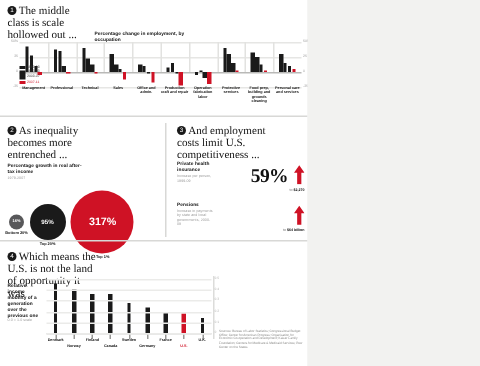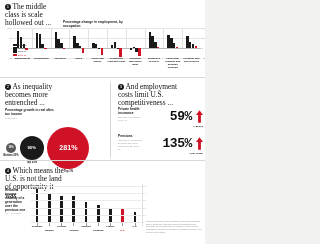--- a/index.html
+++ b/index.html
@@ -64,21 +64,21 @@
   .circ-cap{position:absolute;text-align:center;font-size:2.6px;
     line-height:3.1px;font-weight:bold;color:#111;}
 
   
   #sec3{position:absolute;left:112px;top:80px;width:93px;height:82px;}
   #sec3 .head{position:absolute;left:6px;top:3px;width:60px;}
   .stat{position:absolute;left:6px;width:86px;height:26px;}
   .stat .lbl{position:absolute;left:0;top:0;width:24px;}
   .stat .big{
     position:absolute;right:12px;top:2px;
-    font-family:Liberation Mono, monospace;font-weight:bold;
+    font-family:Liberation Serif, serif;font-weight:bold;
     font-size:13px;line-height:13px;color:#111;letter-spacing:-.4px;
   }
   .stat .arrow{position:absolute;right:1px;top:2px;width:7px;height:13px;}
   .stat .amt{position:absolute;right:1px;top:17px;font-size:2.4px;
     color:#6f6f6f;text-align:right;white-space:nowrap;}
   .stat .amt b{color:#111;}
 
   
   #sec4{position:absolute;left:0;top:164px;width:205px;height:80px;}
   #sec4 .head{position:absolute;left:5px;top:3px;width:60px;}
@@ -236,21 +236,21 @@
     </div>
     <div id="s2-sub" class="sub">
       <span>Percentage growth in real after-tax income</span>
       <div class="subnote">1979-2007</div>
     </div>
     <div id="s2-circles">
         <div class="circ" title="Bottom 20%: 16%" style="width: 10.022px; height: 10.022px; left: 1px; top: 24.989px; background: rgb(88, 88, 90); font-size: 2.6px;">16%</div>
         <div class="circ-cap" style="left: -2px; width: 16.022px; top: 36.011px;">Bottom 20%</div>
         <div class="circ" title="Top 20%: 95%" style="width: 24.4207px; height: 24.4207px; left: 14.522px; top: 17.7897px; background: rgb(26, 26, 26); font-size: 4.15152px;">95%</div>
         <div class="circ-cap" style="left: 11.522px; width: 30.4207px; top: 43.2103px;">Top 20%</div>
-        <div class="circ" title="Top 1%: 281%" style="width: 42px; height: 42px; left: 42.4427px; top: 9px; background: rgb(207, 18, 37); font-size: 7.14px;">281%</div>
+        <div class="circ" title="Top 1%: 281%" style="width: 42px; height: 42px; left: 42.4427px; top: 9px; background: rgb(207, 18, 37); font-size: 7.14px;">317%</div>
         <div class="circ-cap" style="left: 39.4427px; width: 48px; top: 52px;">Top 1%</div>
       </div>
   </div>
 
   <div class="divider" style="left:110px;top:82px;width:1px;height:76px;"></div>
 
   <div id="sec3">
     <div class="head">
       <span class="num">3</span><span>And employment costs limit U.S. competitiveness ...</span>
     </div>
@@ -268,21 +268,20 @@
         <span>to</span>
         <b>$2,270</b>
       </div>
     </div>
 
     <div class="stat" style="top:55px;">
       <div class="lbl sub">
         <span>Pensions</span>
         <div class="subnote">Increase in payments by state and local governments, 2000-09</div>
       </div>
-      <div class="big">135%</div>
       <svg class="arrow" viewBox="0 0 10 18">
         <polygon points="5,0 10,7 7,7 7,18 3,18 3,7 0,7" fill="#cf1225"></polygon>
       </svg>
       <div class="amt">
         <span>to</span>
         <b>$64 billion</b>
       </div>
     </div>
   </div>
 

